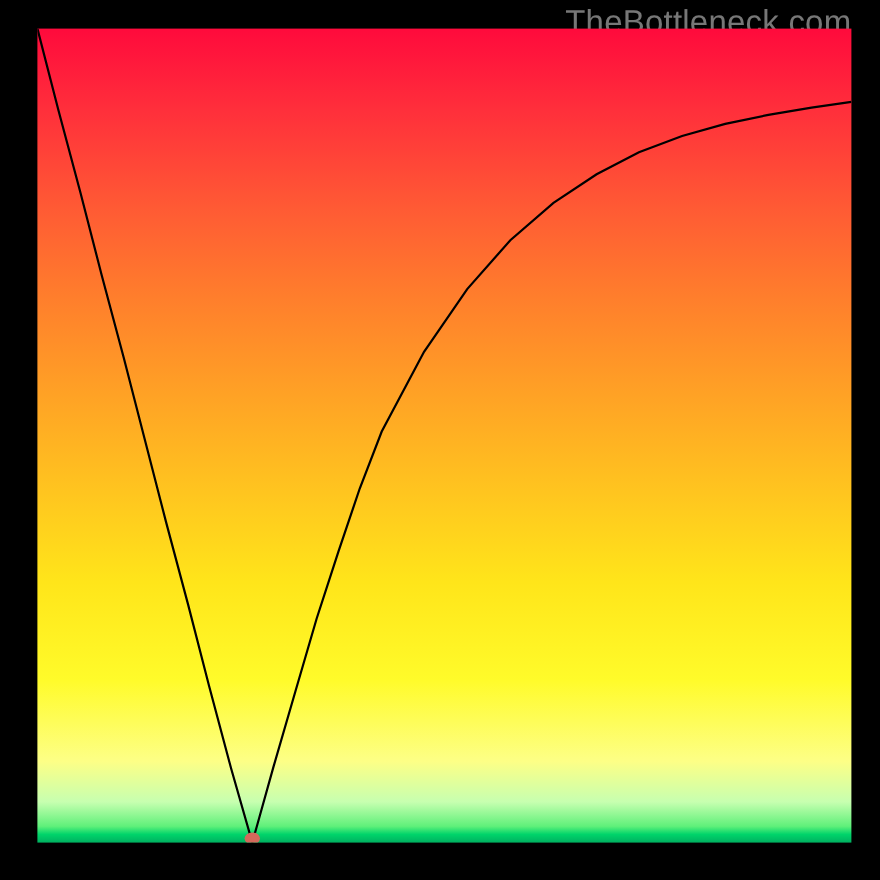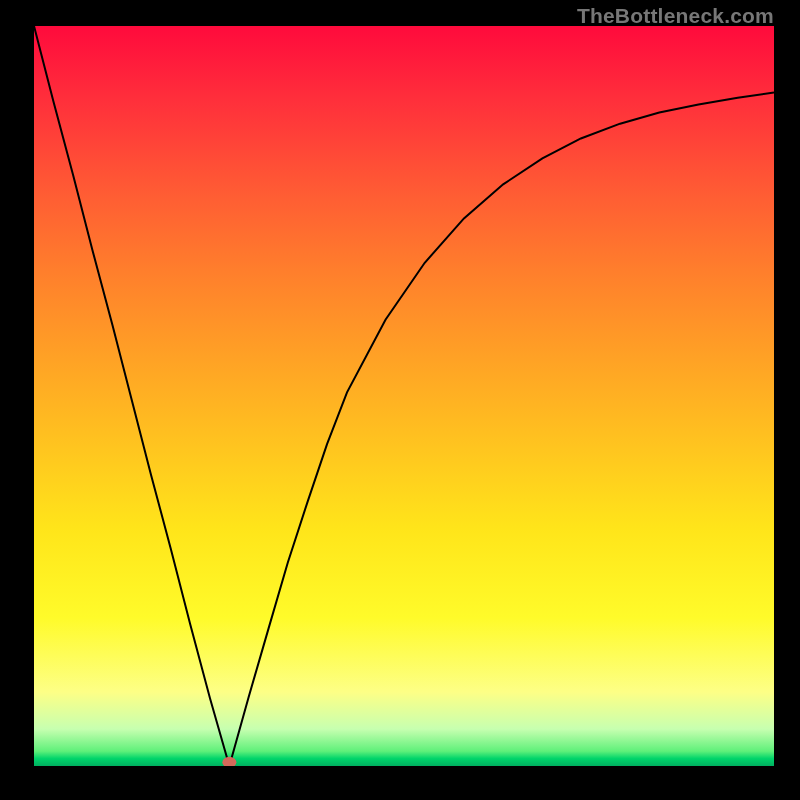--- a/index.html
+++ b/index.html
@@ -38,23 +38,23 @@
       #5ff07a 98%,
       #00d46a 99%,
       #00b060 100%
     );
   }
   .watermark {
     position: absolute;
     top: 4px;
     right: 26px;
     color: #777;
-    font-size: 21px;
+    font-size: 30px;
     letter-spacing: 0.2px;
-    font-weight: 700;
+    font-weight: 400;
   }
   svg.curve {
     position: absolute;
     left: 0;
     top: 0;
     width: 740px;
     height: 740px;
   }
 </style>
 </head>

